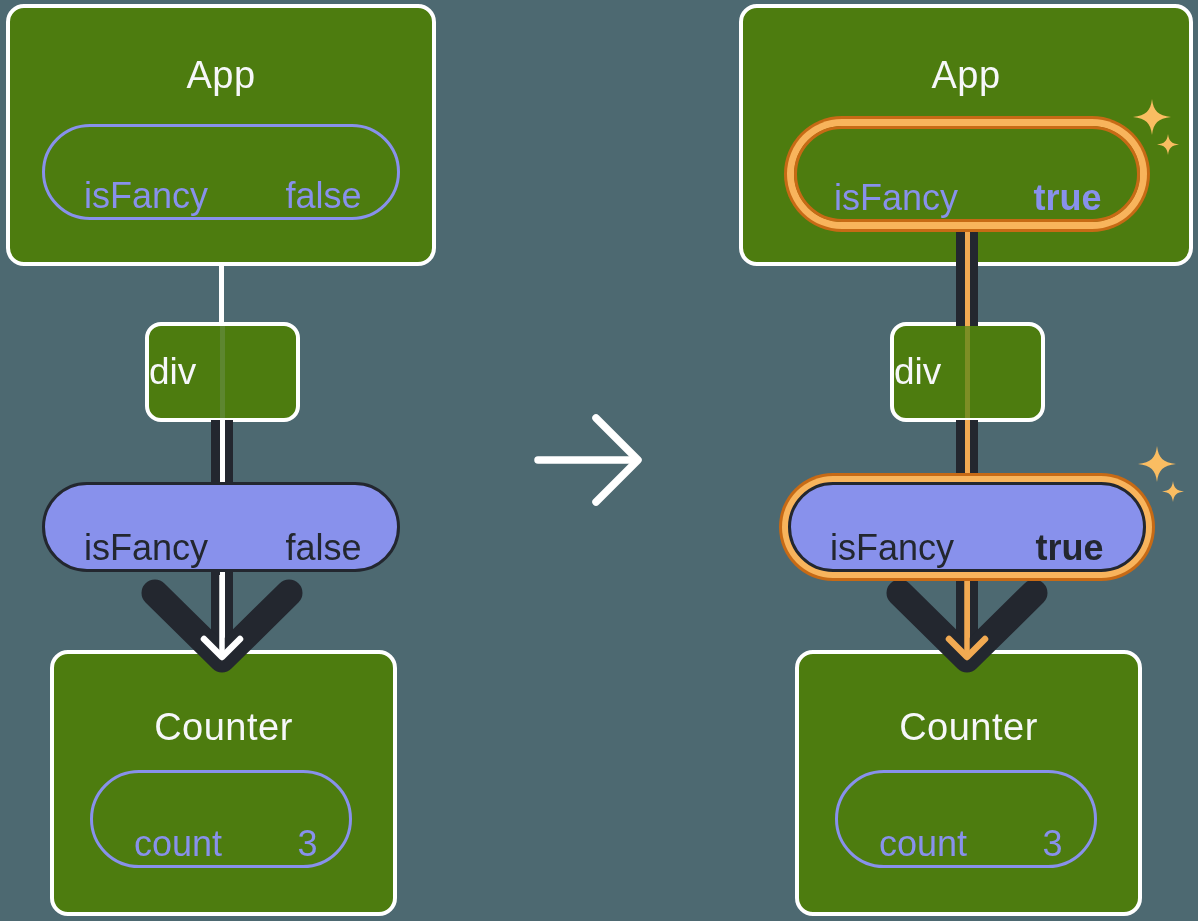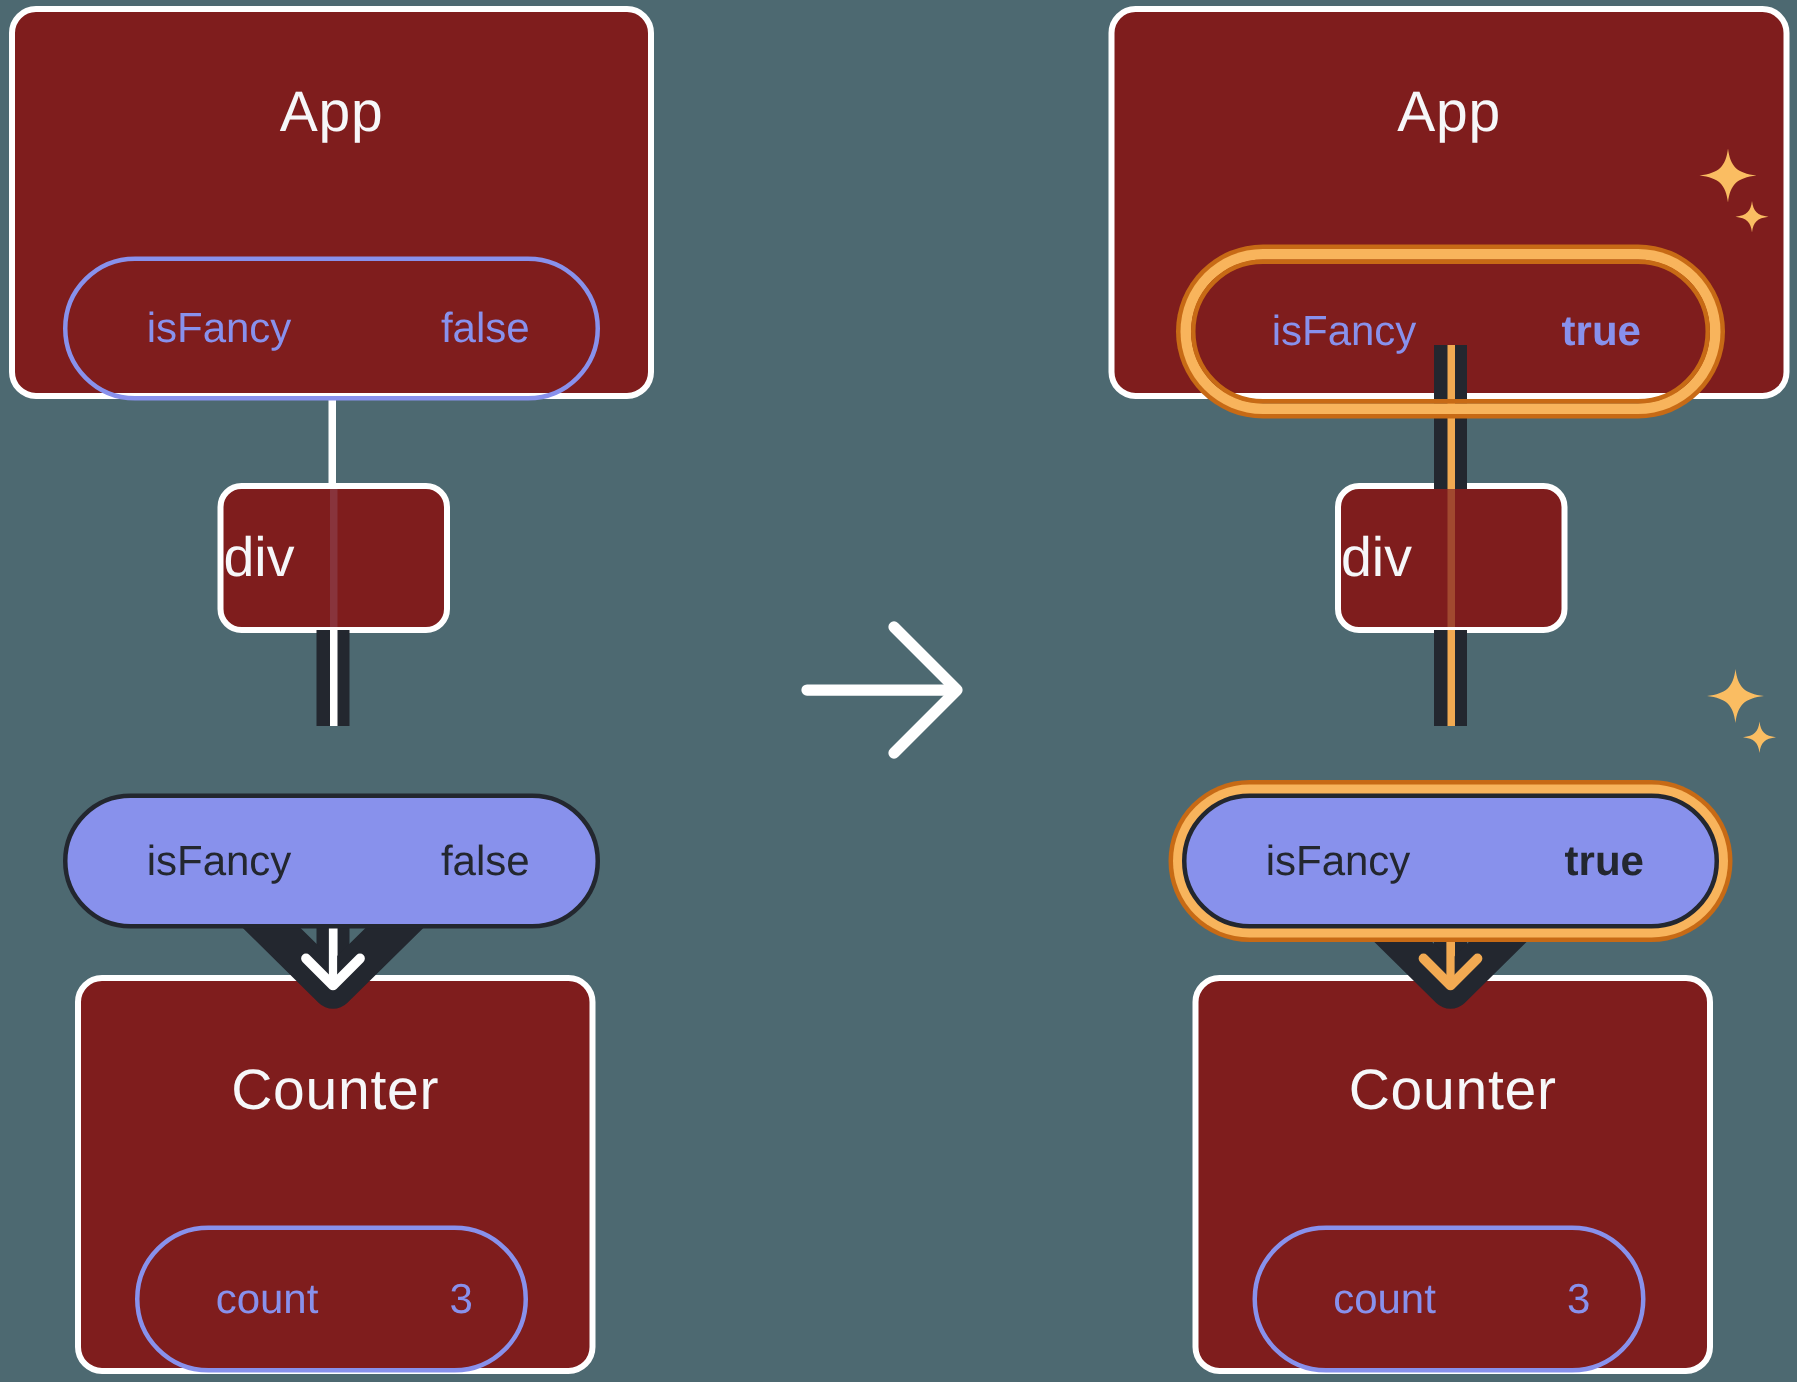--- a/index.html
+++ b/index.html
@@ -5,33 +5,33 @@
   html,body{margin:0;padding:0}
   body{
     width:1198px;height:921px;position:relative;overflow:hidden;
     background:#4D6971;
     font-family:"Liberation Sans",sans-serif;
   }
 
   
   .box{
     position:absolute;box-sizing:border-box;z-index:1;
-    background:#7f1d1d;border:4px solid #FFFFFF;border-radius:18px;
+    background:#4d7c0f;border:4px solid #FFFFFF;border-radius:18px;
   }
   .box .title{
     color:#F6F7F9;font-size:38px;font-weight:500;text-align:center;letter-spacing:.5px;
   }
   .div-box{display:flex;align-items:center;border-radius:16px}
   .div-label{color:#F6F7F9;font-size:37px;font-weight:500;position:relative;z-index:2}
   .thru-line{position:absolute;top:0;bottom:0;width:5px;left:71px}
 
   
   .pill{
     position:absolute;box-sizing:border-box;z-index:3;border-radius:999px;
-    display:flex;align-items:center;overflow:hidden;font-size:28px;margin-top:47px;
+    display:flex;align-items:flex-end;overflow:hidden;font-size:36px;
   }
   .pill .cell{display:flex;align-items:center;justify-content:center}
   .pill .divider{width:3px;flex:0 0 3px}
   .outline-pill{border:3px solid #8891EC;color:#8891EC}
   .outline-pill .divider{background:#8891EC}
   .filled-pill{background:#8891EC;border:3px solid #23272F;color:#23272F}
   .filled-pill .divider{background:#23272F}
   .ring-outline{border:3px solid #C76A15;box-shadow:0 0 0 7px #F8B45C,0 0 0 10px #C76A15;color:#8891EC}
   .ring-outline .divider{background:#F8B45C}
   .ring-filled{box-shadow:0 0 0 6px #F8B45C,0 0 0 9px #C76A15}

